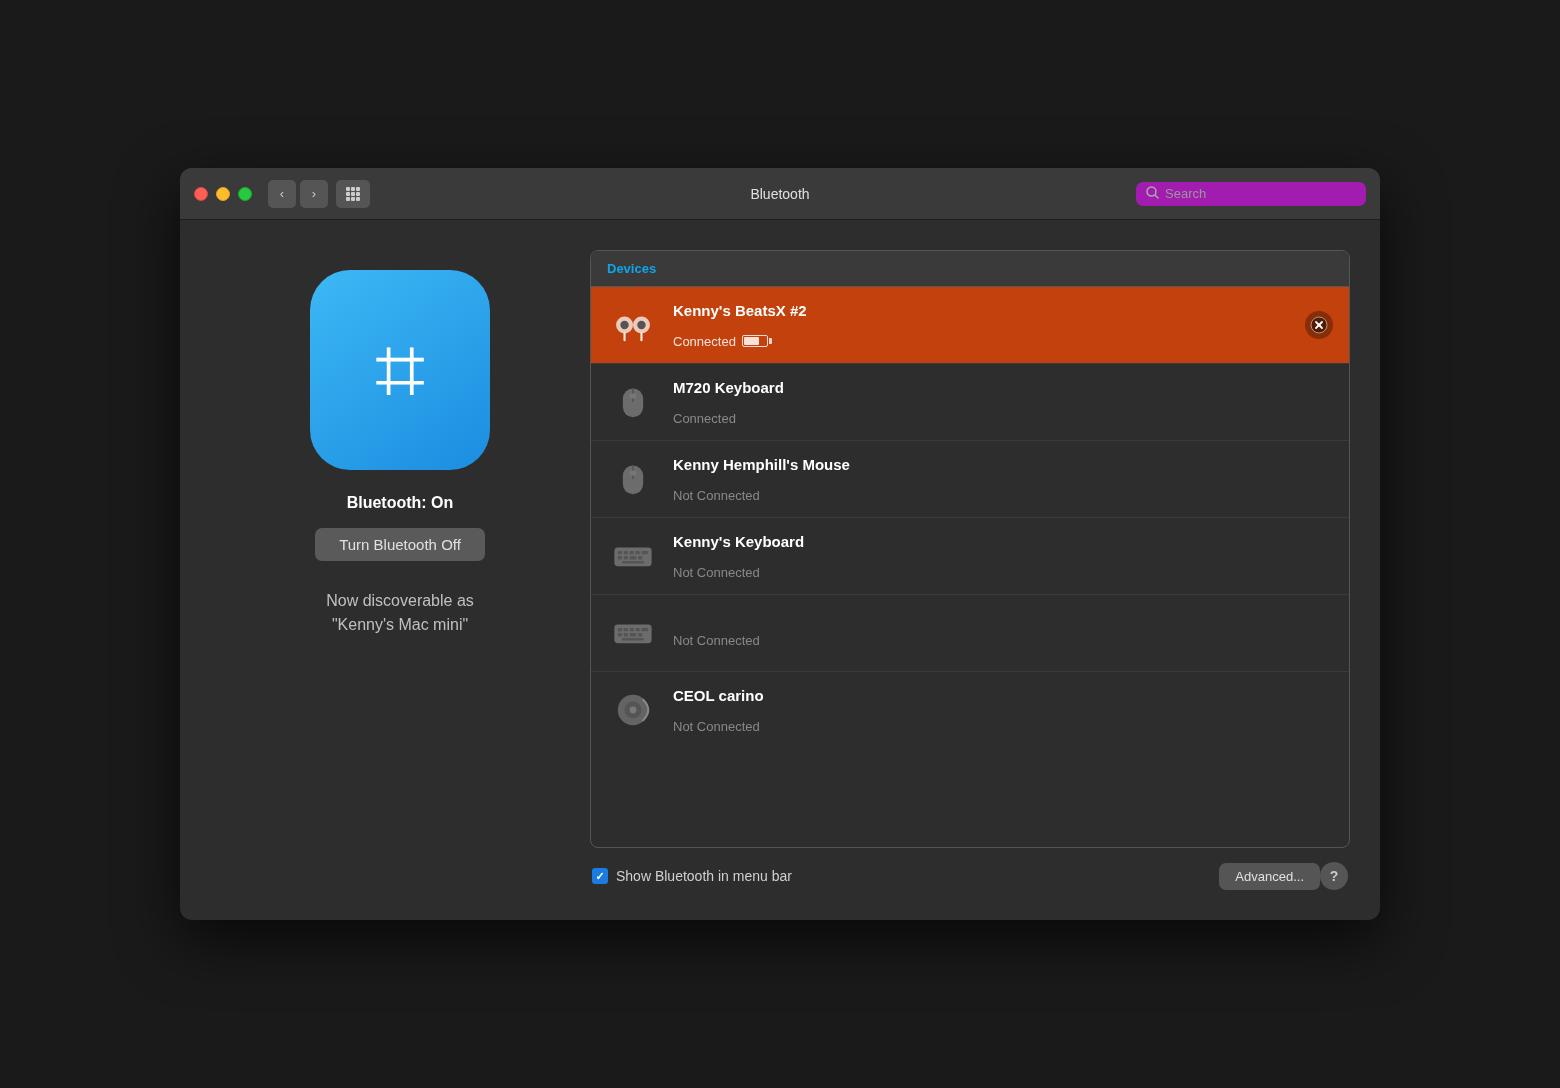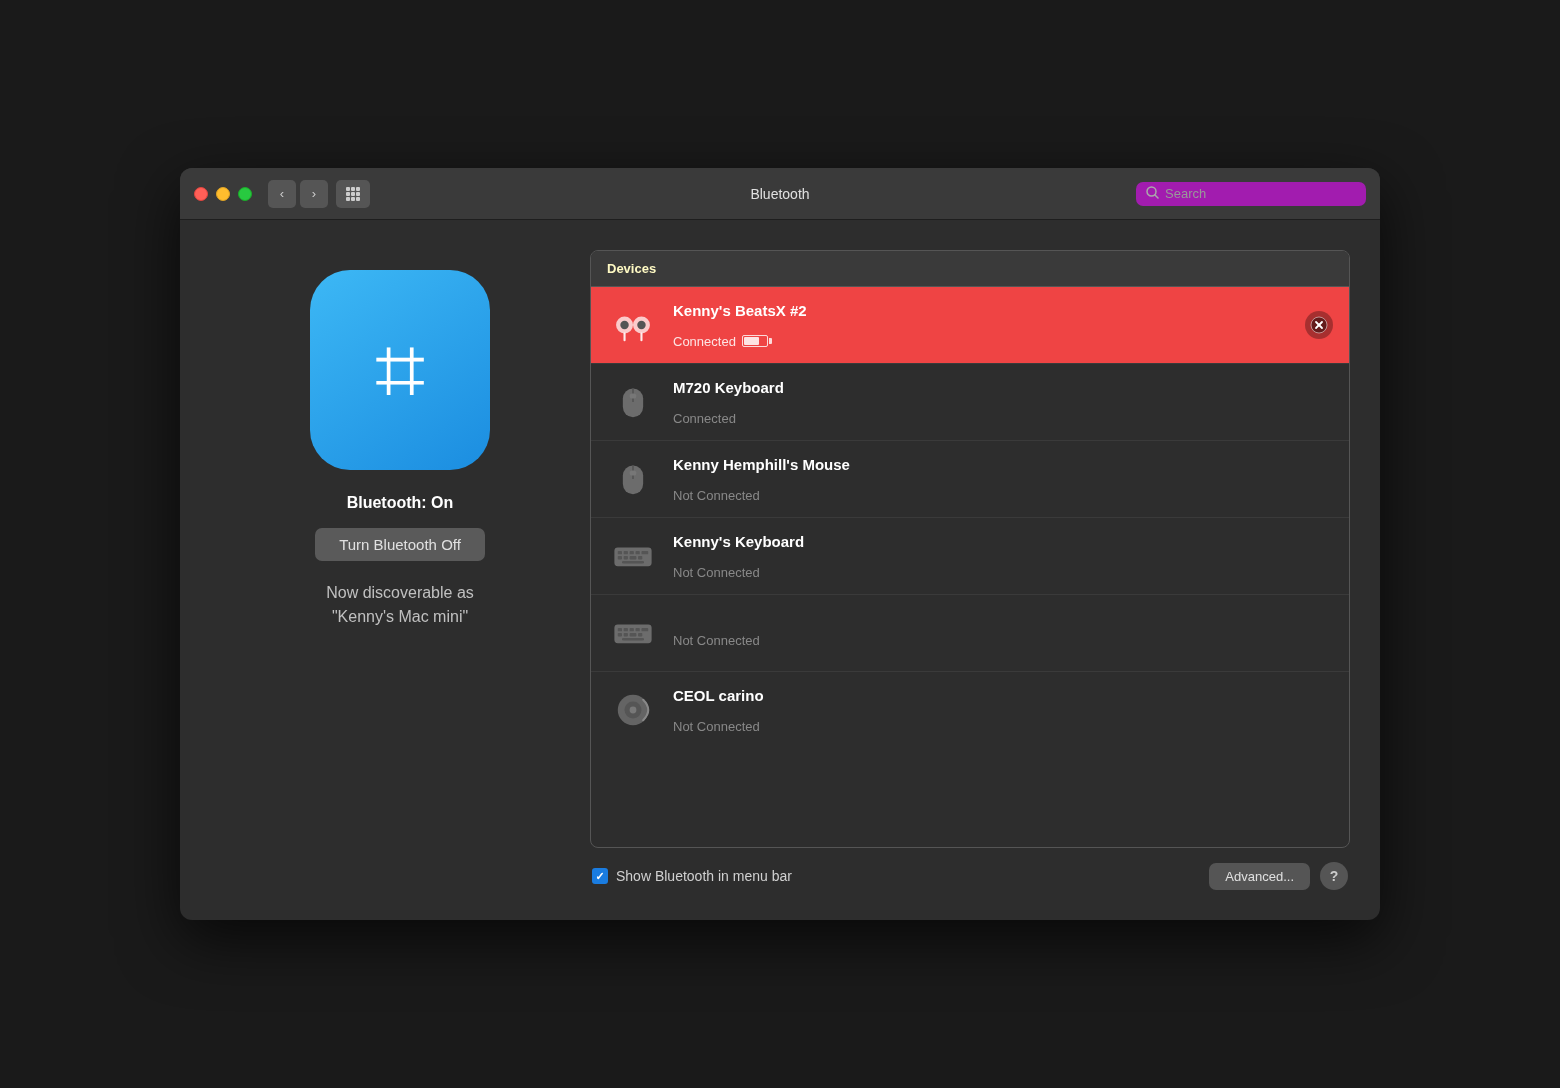--- a/index.html
+++ b/index.html
@@ -142,21 +142,21 @@
       margin-bottom: 16px;
     }
     .turn-off-btn {
       background: #5a5a5a;
       border: none;
       border-radius: 7px;
       color: #e0e0e0;
       font-size: 15px;
       padding: 8px 24px;
       cursor: pointer;
-      margin-bottom: 20px;
+      margin-bottom: 28px;
       font-weight: 400;
     }
     .discoverable-text {
       color: #c0c0c0;
       font-size: 16px;
       text-align: center;
       line-height: 1.5;
     }
     
     .right-panel {
@@ -168,34 +168,34 @@
       flex: 1;
       border: 1px solid #555;
       border-radius: 8px;
       overflow: hidden;
       display: flex;
       flex-direction: column;
     }
     .devices-header {
       background: #3a3a3a;
       padding: 10px 16px;
-      color: #fef9c3;
+      color: #0ea5e9;
       font-size: 13px;
       font-weight: 700;
       border-bottom: 1px solid #555;
     }
     .device-item {
       display: flex;
       align-items: center;
       padding: 12px 16px;
       border-bottom: 1px solid #3a3a3a;
       cursor: pointer;
       min-height: 70px;
     }
-    .device-item.selected { background: #ef4444; }
+    .device-item.selected { background: #c2410c; }
     .device-icon {
       width: 52px;
       height: 52px;
       display: flex;
       align-items: center;
       justify-content: center;
       margin-right: 14px;
       flex-shrink: 0;
     }
     .device-info {
@@ -299,21 +299,20 @@
     }
     .spacer { flex: 1; }
     .advanced-btn {
       background: #555;
       border: none;
       border-radius: 7px;
       color: #e0e0e0;
       font-size: 13px;
       padding: 6px 16px;
       cursor: pointer;
-      margin-right: 10px;
     }
     .help-btn {
       width: 28px;
       height: 28px;
       border-radius: 50%;
       background: #555;
       border: none;
       color: #ccc;
       font-size: 14px;
       cursor: pointer;

